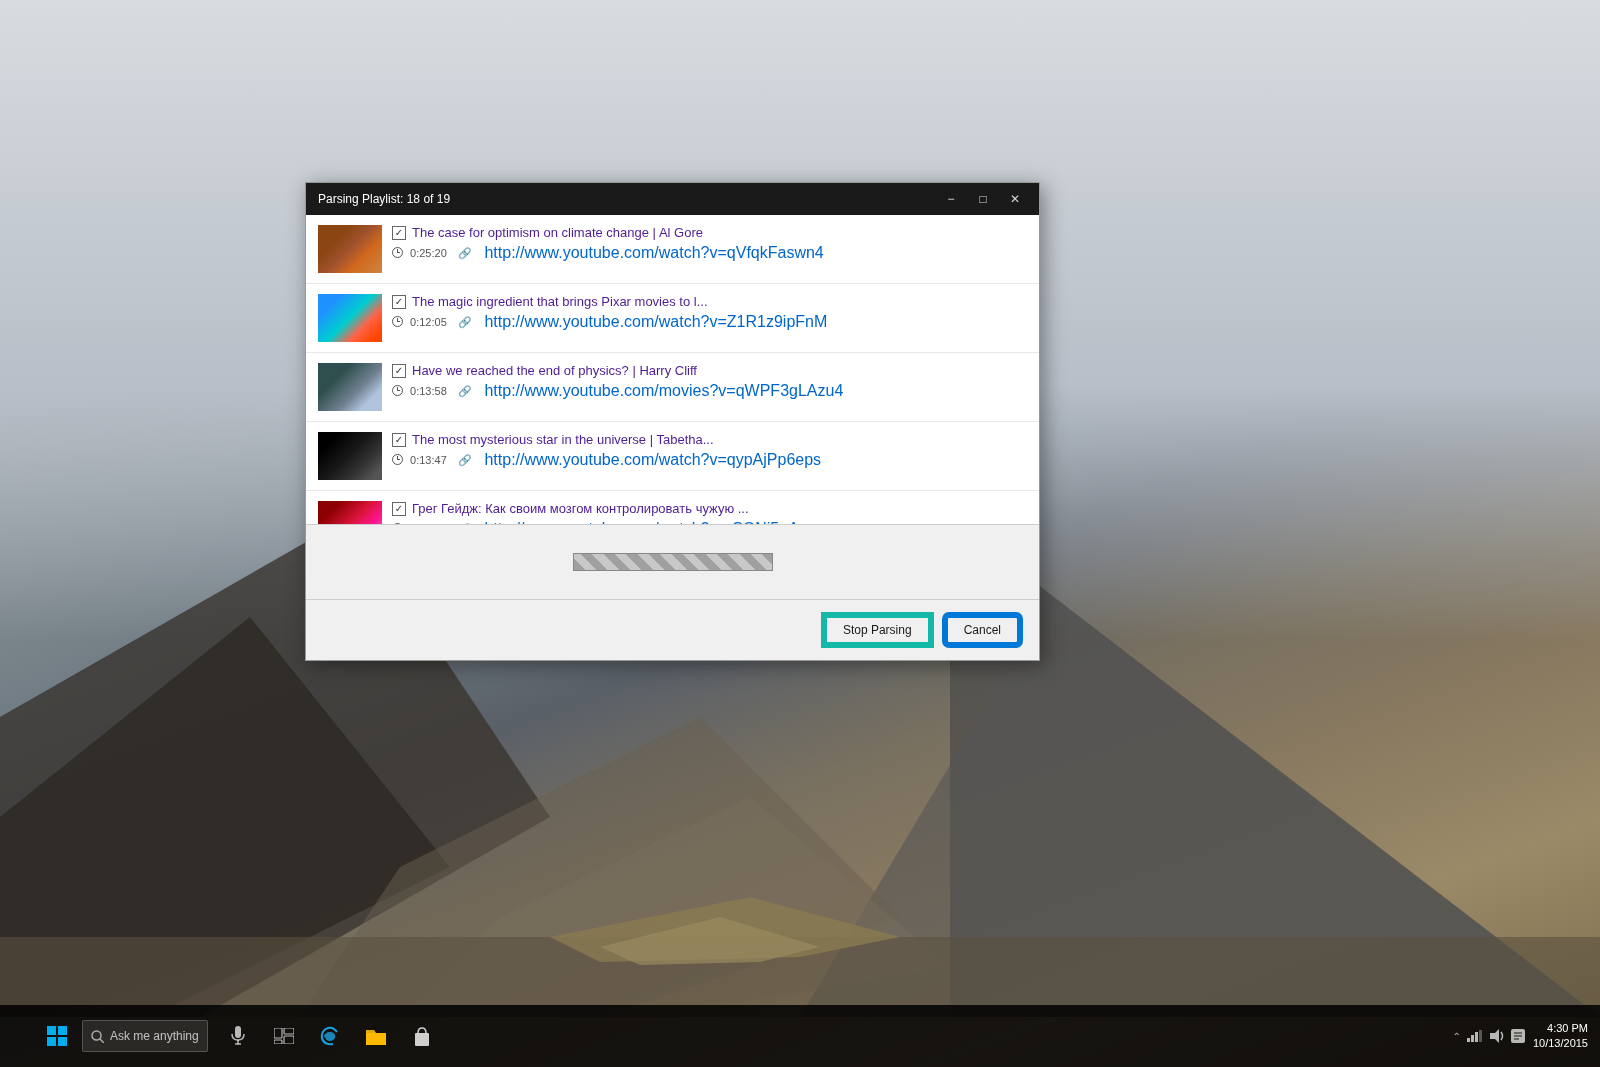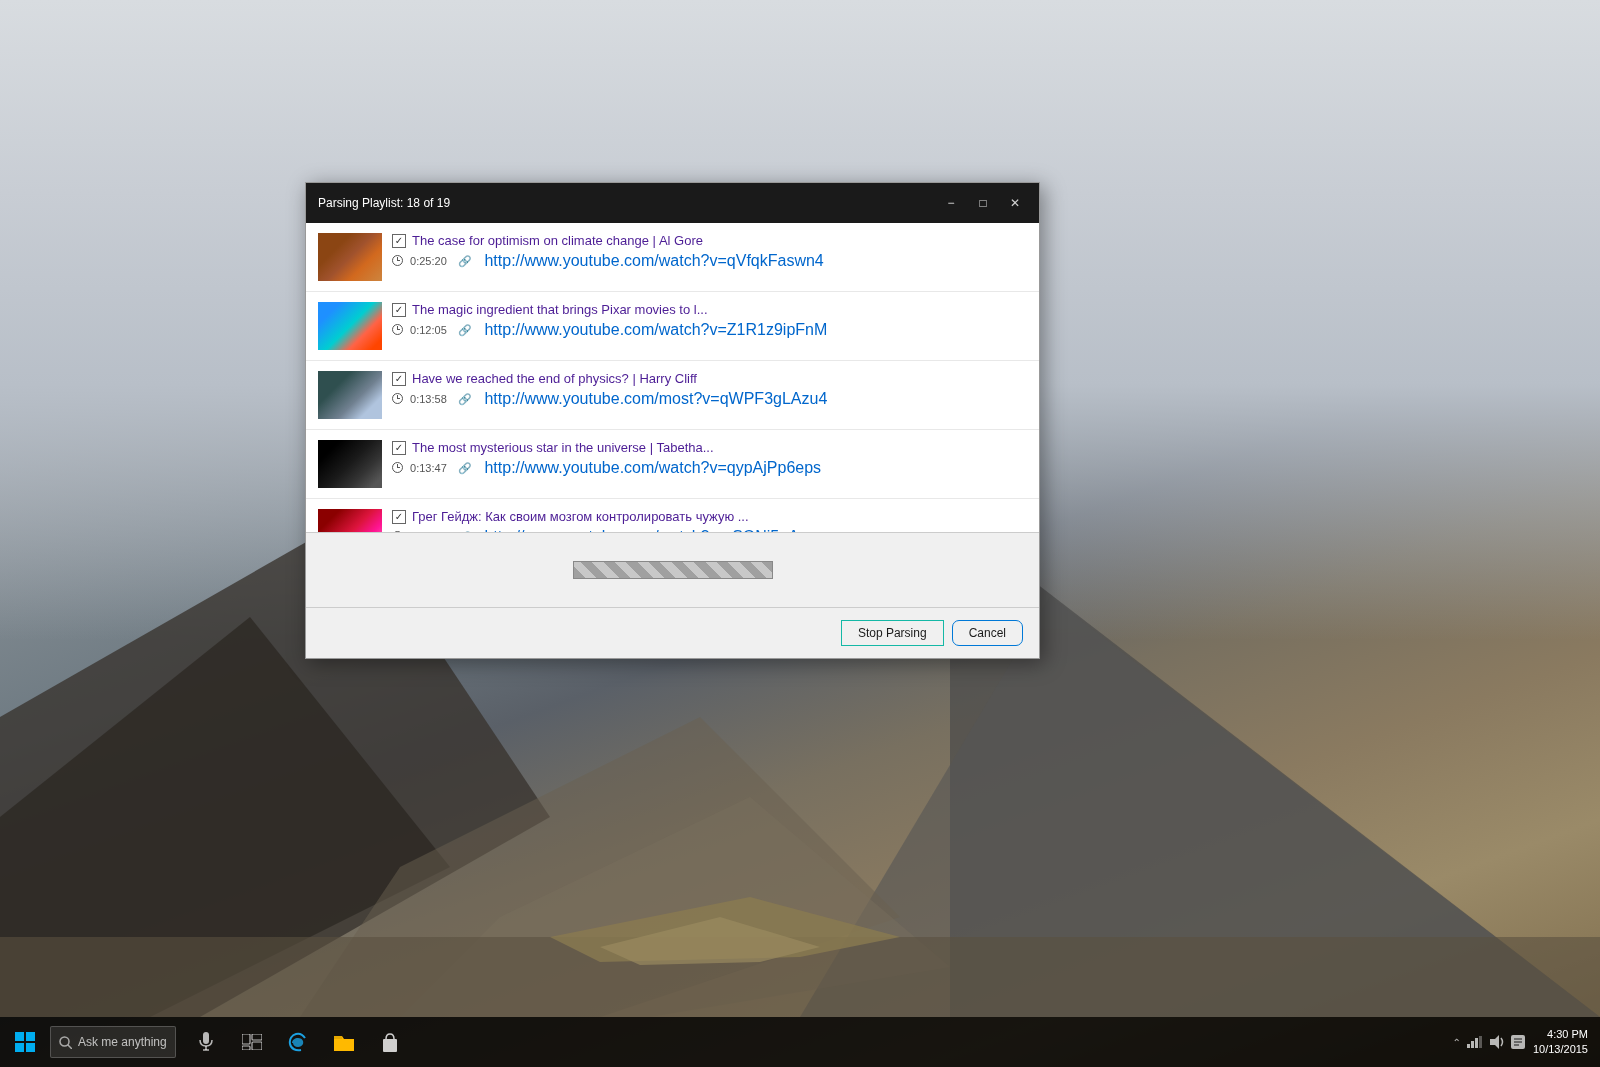--- a/index.html
+++ b/index.html
@@ -19,25 +19,26 @@
       background: linear-gradient(160deg, #c8cdd4 0%, #a8b0b8 15%, #8a9298 30%, #6e7a82 45%, #5a6068 55%, #787060 65%, #8a7a60 75%, #9a8a68 85%, #7a6848 100%);
       position: relative;
     }
 
     
     .taskbar {
       position: absolute;
       bottom: 0;
       left: 0;
       right: 0;
-      height: 50px;
+      height: 62px;
       background: rgba(0, 0, 0, 0.85);
       display: flex;
       align-items: center;
       z-index: 100;
+      padding-left: 32px;
     }
 
     .taskbar-start {
       width: 50px;
       height: 50px;
       display: flex;
       align-items: center;
       justify-content: center;
       cursor: pointer;
     }
@@ -110,21 +111,21 @@
       background: #f0f0f0;
       border: 1px solid #999;
       box-shadow: 4px 4px 20px rgba(0,0,0,0.4);
       display: flex;
       flex-direction: column;
     }
 
     .dialog-titlebar {
       background: #1a1a1a;
       color: white;
-      height: 40px;
+      height: 32px;
       display: flex;
       align-items: center;
       padding: 0 12px;
       font-size: 12px;
       flex-shrink: 0;
     }
 
     .dialog-title {
       flex: 1;
       font-size: 12px;
@@ -276,21 +277,21 @@
       padding: 12px 16px;
       display: flex;
       justify-content: flex-end;
       gap: 8px;
       flex-shrink: 0;
     }
 
     .btn {
       padding: 5px 16px;
       font-size: 12px;
-      border: 1px solid #14b8a6;
+      border: 6px solid #14b8a6;
       background: #f0f0f0;
       cursor: pointer;
       color: #1a1a1a;
       font-family: 'Segoe UI', Arial, sans-serif;
     }
 
     .btn-default {
       border-color: #0078d7;
       border-radius: 7px;
     }
@@ -429,21 +430,21 @@
       <div class="item-header">
         <div class="item-checkbox">✓</div>
         <span class="item-title">Have we reached the end of physics? | Harry Cliff</span>
       </div>
       <div class="item-meta">
         <span class="item-duration">
           <span class="clock-icon"></span>
           &nbsp;0:13:58
         </span>
         <span class="link-icon">🔗</span>
-        <a class="item-url" href="#">http://www.youtube.com/most?v=qWPF3gLAzu4</a>
+        <a class="item-url" href="#">http://www.youtube.com/movies?v=qWPF3gLAzu4</a>
       </div>
     </div>
   </div>
         <div class="list-item">
     <div class="item-thumbnail thumb-4"></div>
     <div class="item-content">
       <div class="item-header">
         <div class="item-checkbox">✓</div>
         <span class="item-title">The most mysterious star in the universe | Tabetha...</span>
       </div>

